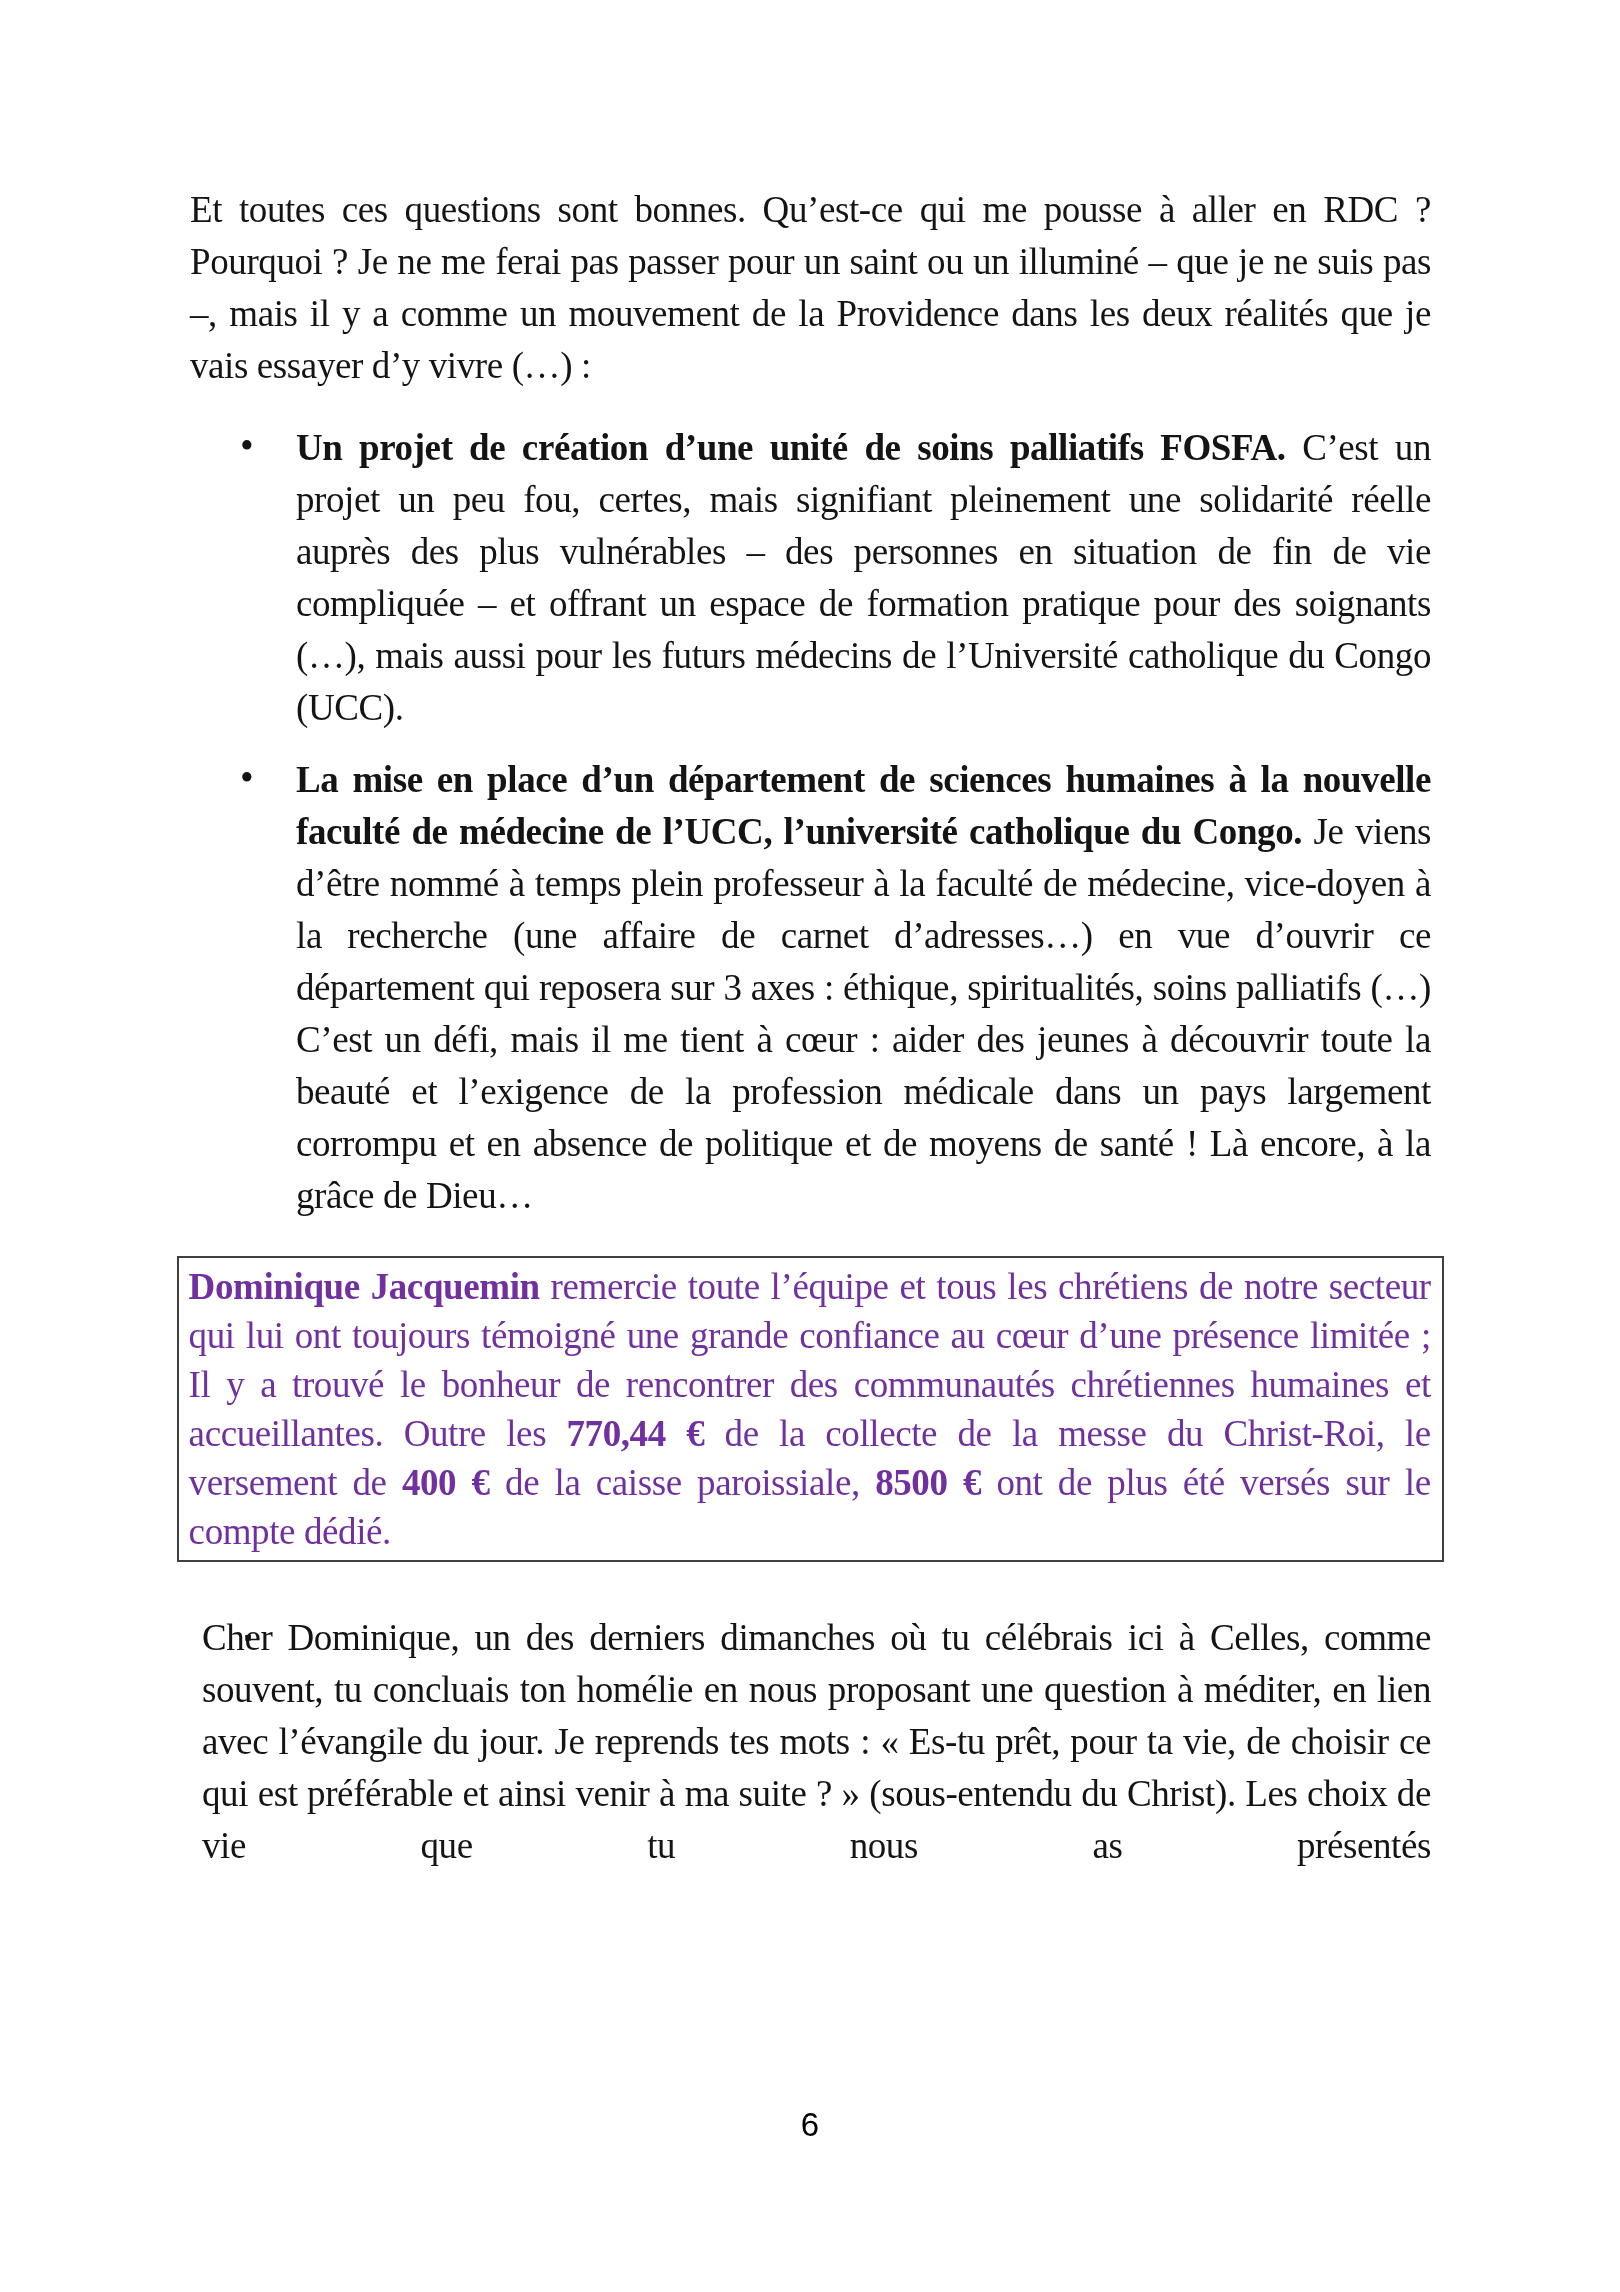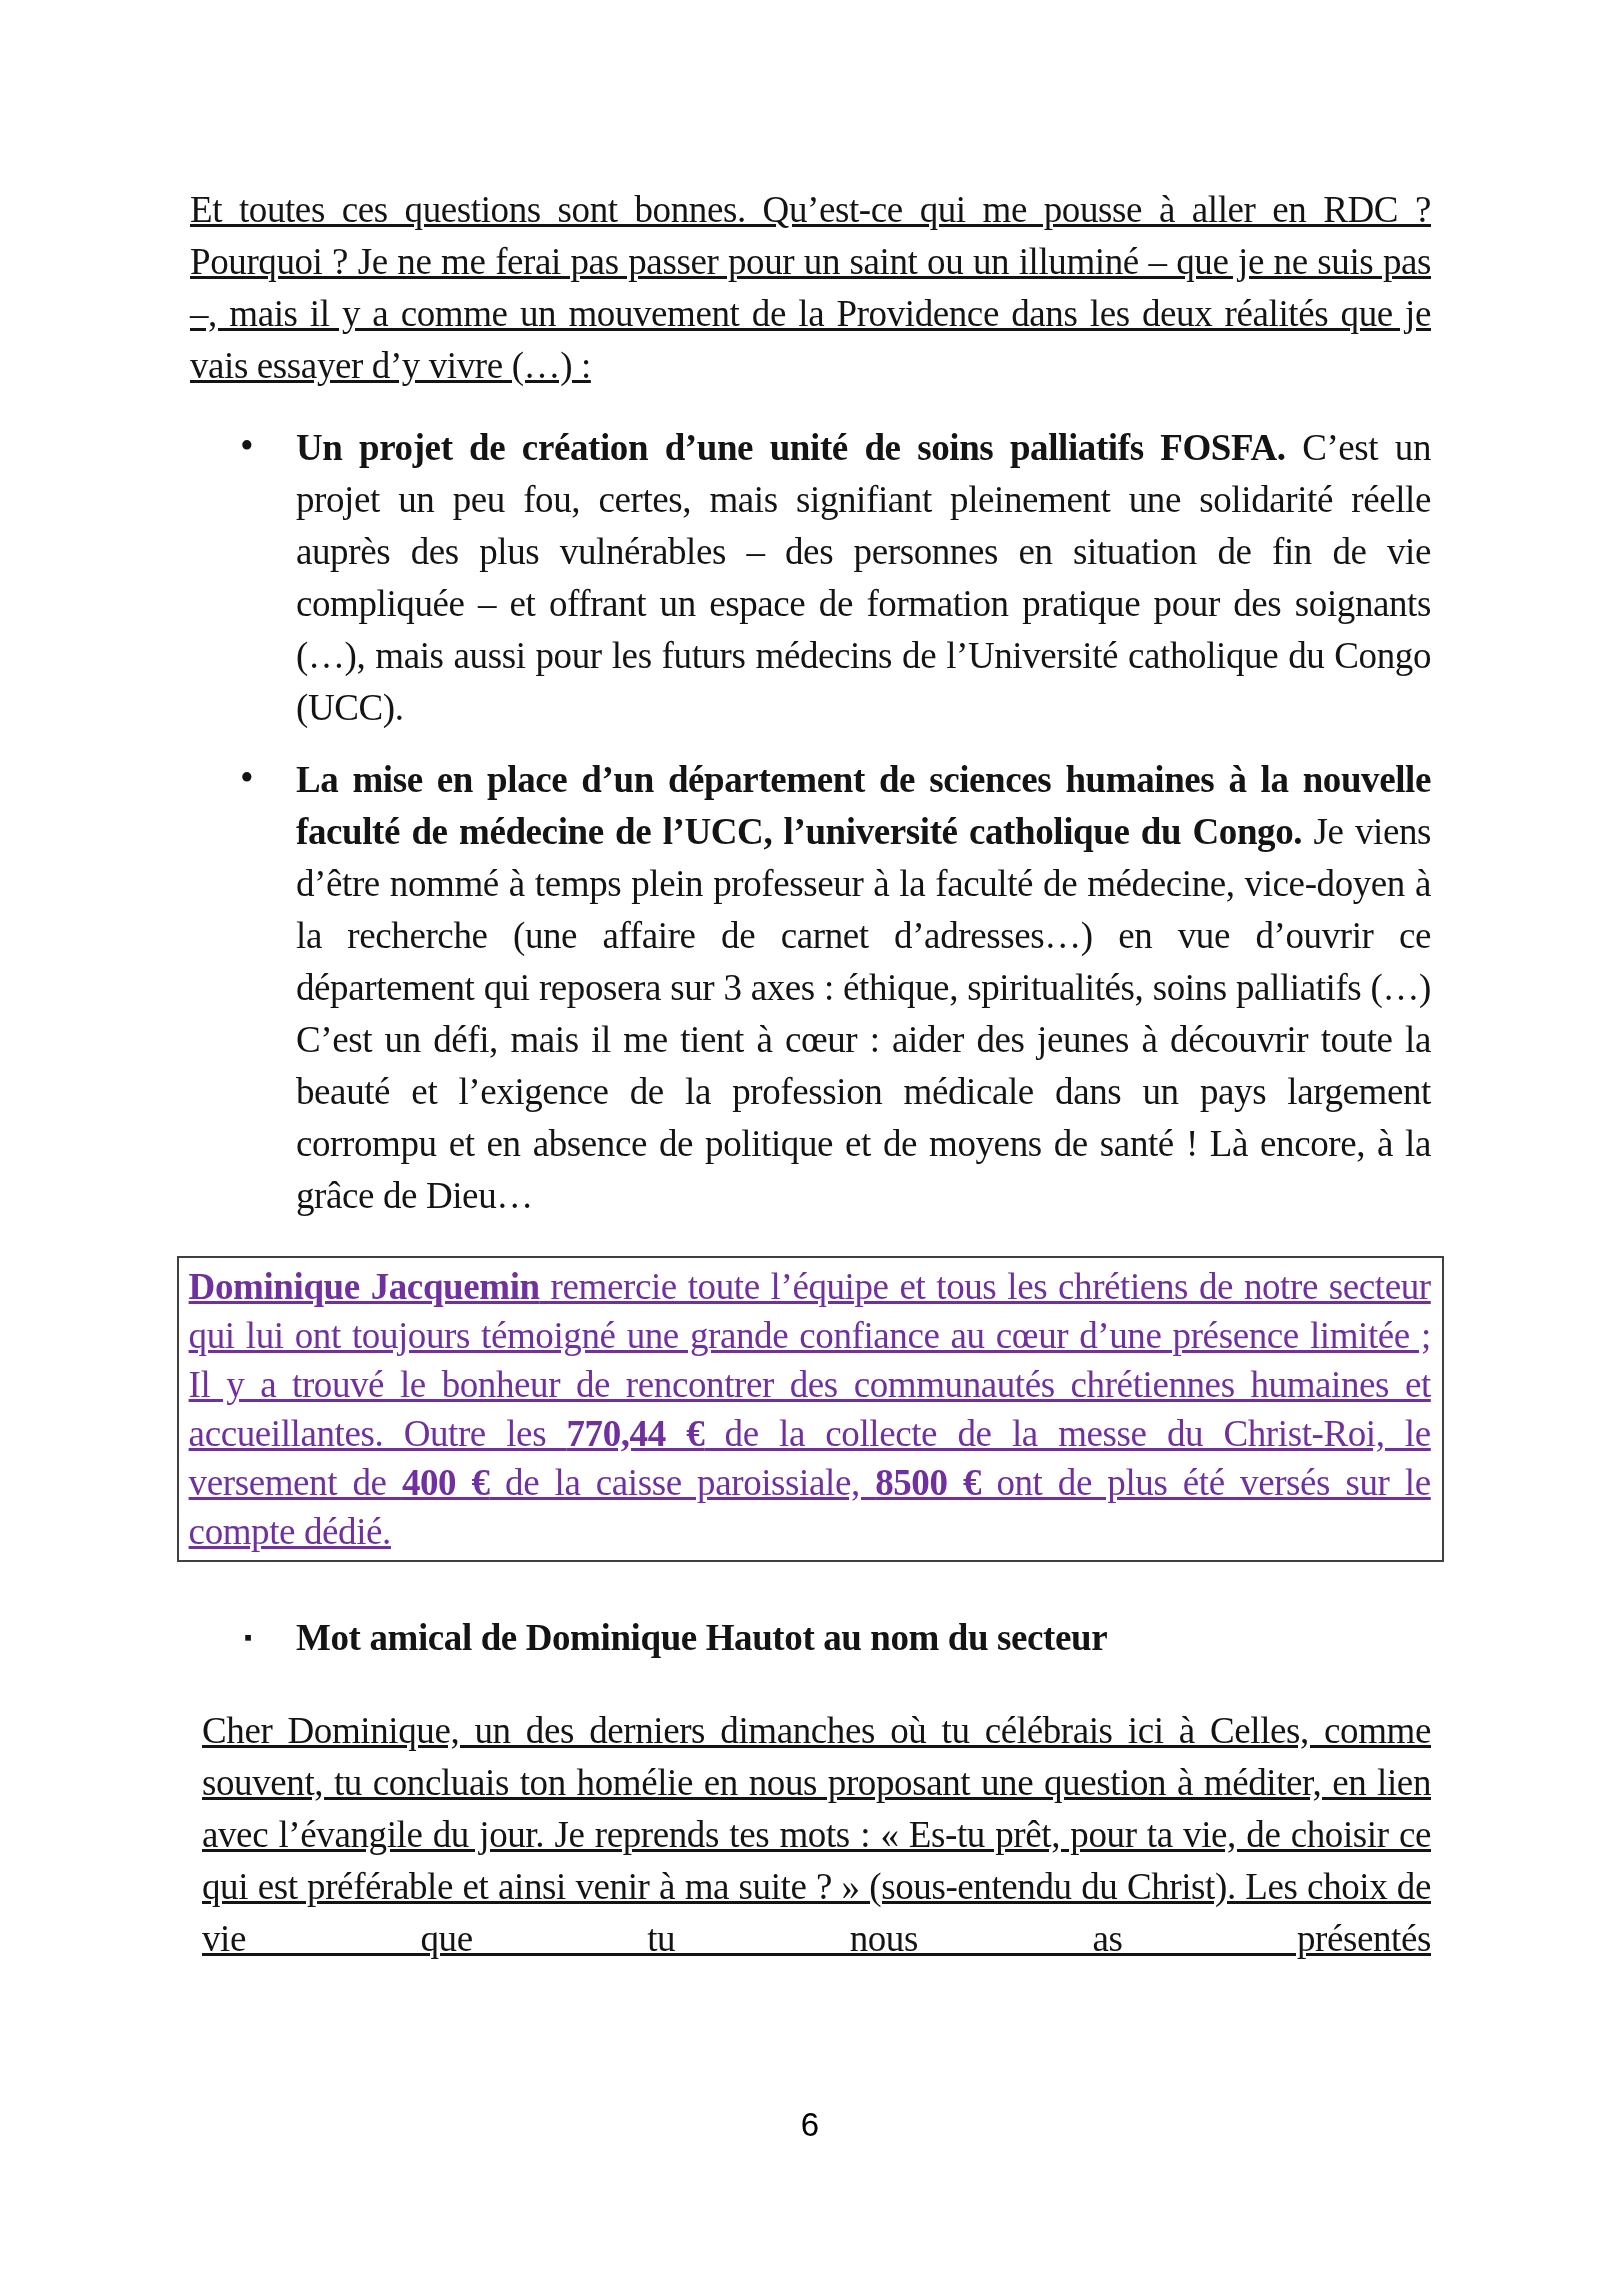--- a/index.html
+++ b/index.html
@@ -17,21 +17,20 @@
     position: absolute;
     left: 190px;
     top: 184px;
     width: 1241px;
   }
   .para {
     font-size: 37px;
     line-height: 52px;
     letter-spacing: -0.4px;
     text-align: justify;
-    text-decoration: underline;
   }
   .bold { font-weight: bold; }
   .bullet-list {
     list-style: none;
     margin-top: 30px;
   }
   .bullet-item {
     position: relative;
     padding-left: 106px;
     font-size: 37px;
@@ -101,21 +100,21 @@
       <li class="bullet-item">
         <span class="dot-bullet">•</span><span class="li-text"><span class="bold">La mise en place d’un département de sciences humaines à la nouvelle faculté de médecine de l’UCC, l’université catholique du Congo.</span><span> Je viens d’être nommé à temps plein professeur à la faculté de médecine, vice-doyen à la recherche (une affaire de carnet d’adresses…) en vue d’ouvrir ce département qui reposera sur 3 axes : éthique, spiritualités, soins palliatifs (…) C’est un défi, mais il me tient à cœur : aider des jeunes à découvrir toute la beauté et l’exigence de la profession médicale dans un pays largement corrompu et en absence de politique et de moyens de santé ! Là encore, à la grâce de Dieu…</span></span>
       </li>
     </ul>
 
     <div class="info-box" style="border-color: rgb(64, 64, 64); padding-left: 10px;">
       <p class="para box-text" style="color: rgb(112, 48, 160);"><span class="bold">Dominique Jacquemin</span><span> remercie toute l’équipe et tous les chrétiens de notre secteur qui lui ont toujours témoigné une grande confiance au cœur d’une présence limitée ; Il y a trouvé le bonheur de rencontrer des communautés chrétiennes humaines et accueillantes. Outre les </span><span class="bold">770,44 €</span><span> de la collecte de la messe du Christ-Roi, le versement de </span><span class="bold">400 €</span><span> de la caisse paroissiale, </span><span class="bold">8500 €</span><span> ont de plus été versés sur le compte dédié.</span></p>
     </div>
 
     <div class="subheading">
-      <span class="square-bullet">▪</span><span>Mot amical de Dominique Hautot au nom du secteur</span>
+      <span class="square-bullet">▪</span>
     </div>
 
     <p class="para closing">Cher Dominique, un des derniers dimanches où tu célébrais ici à Celles, comme souvent, tu concluais ton homélie en nous proposant une question à méditer, en lien avec l’évangile du jour. Je reprends tes mots : « Es-tu prêt, pour ta vie, de choisir ce qui est préférable et ainsi venir à ma suite ? » (sous-entendu du Christ). Les choix de vie que tu nous as présentés</p>
 
   </main>
 
   <footer class="page-number">
     <span>6</span>
   </footer>
 </div>

